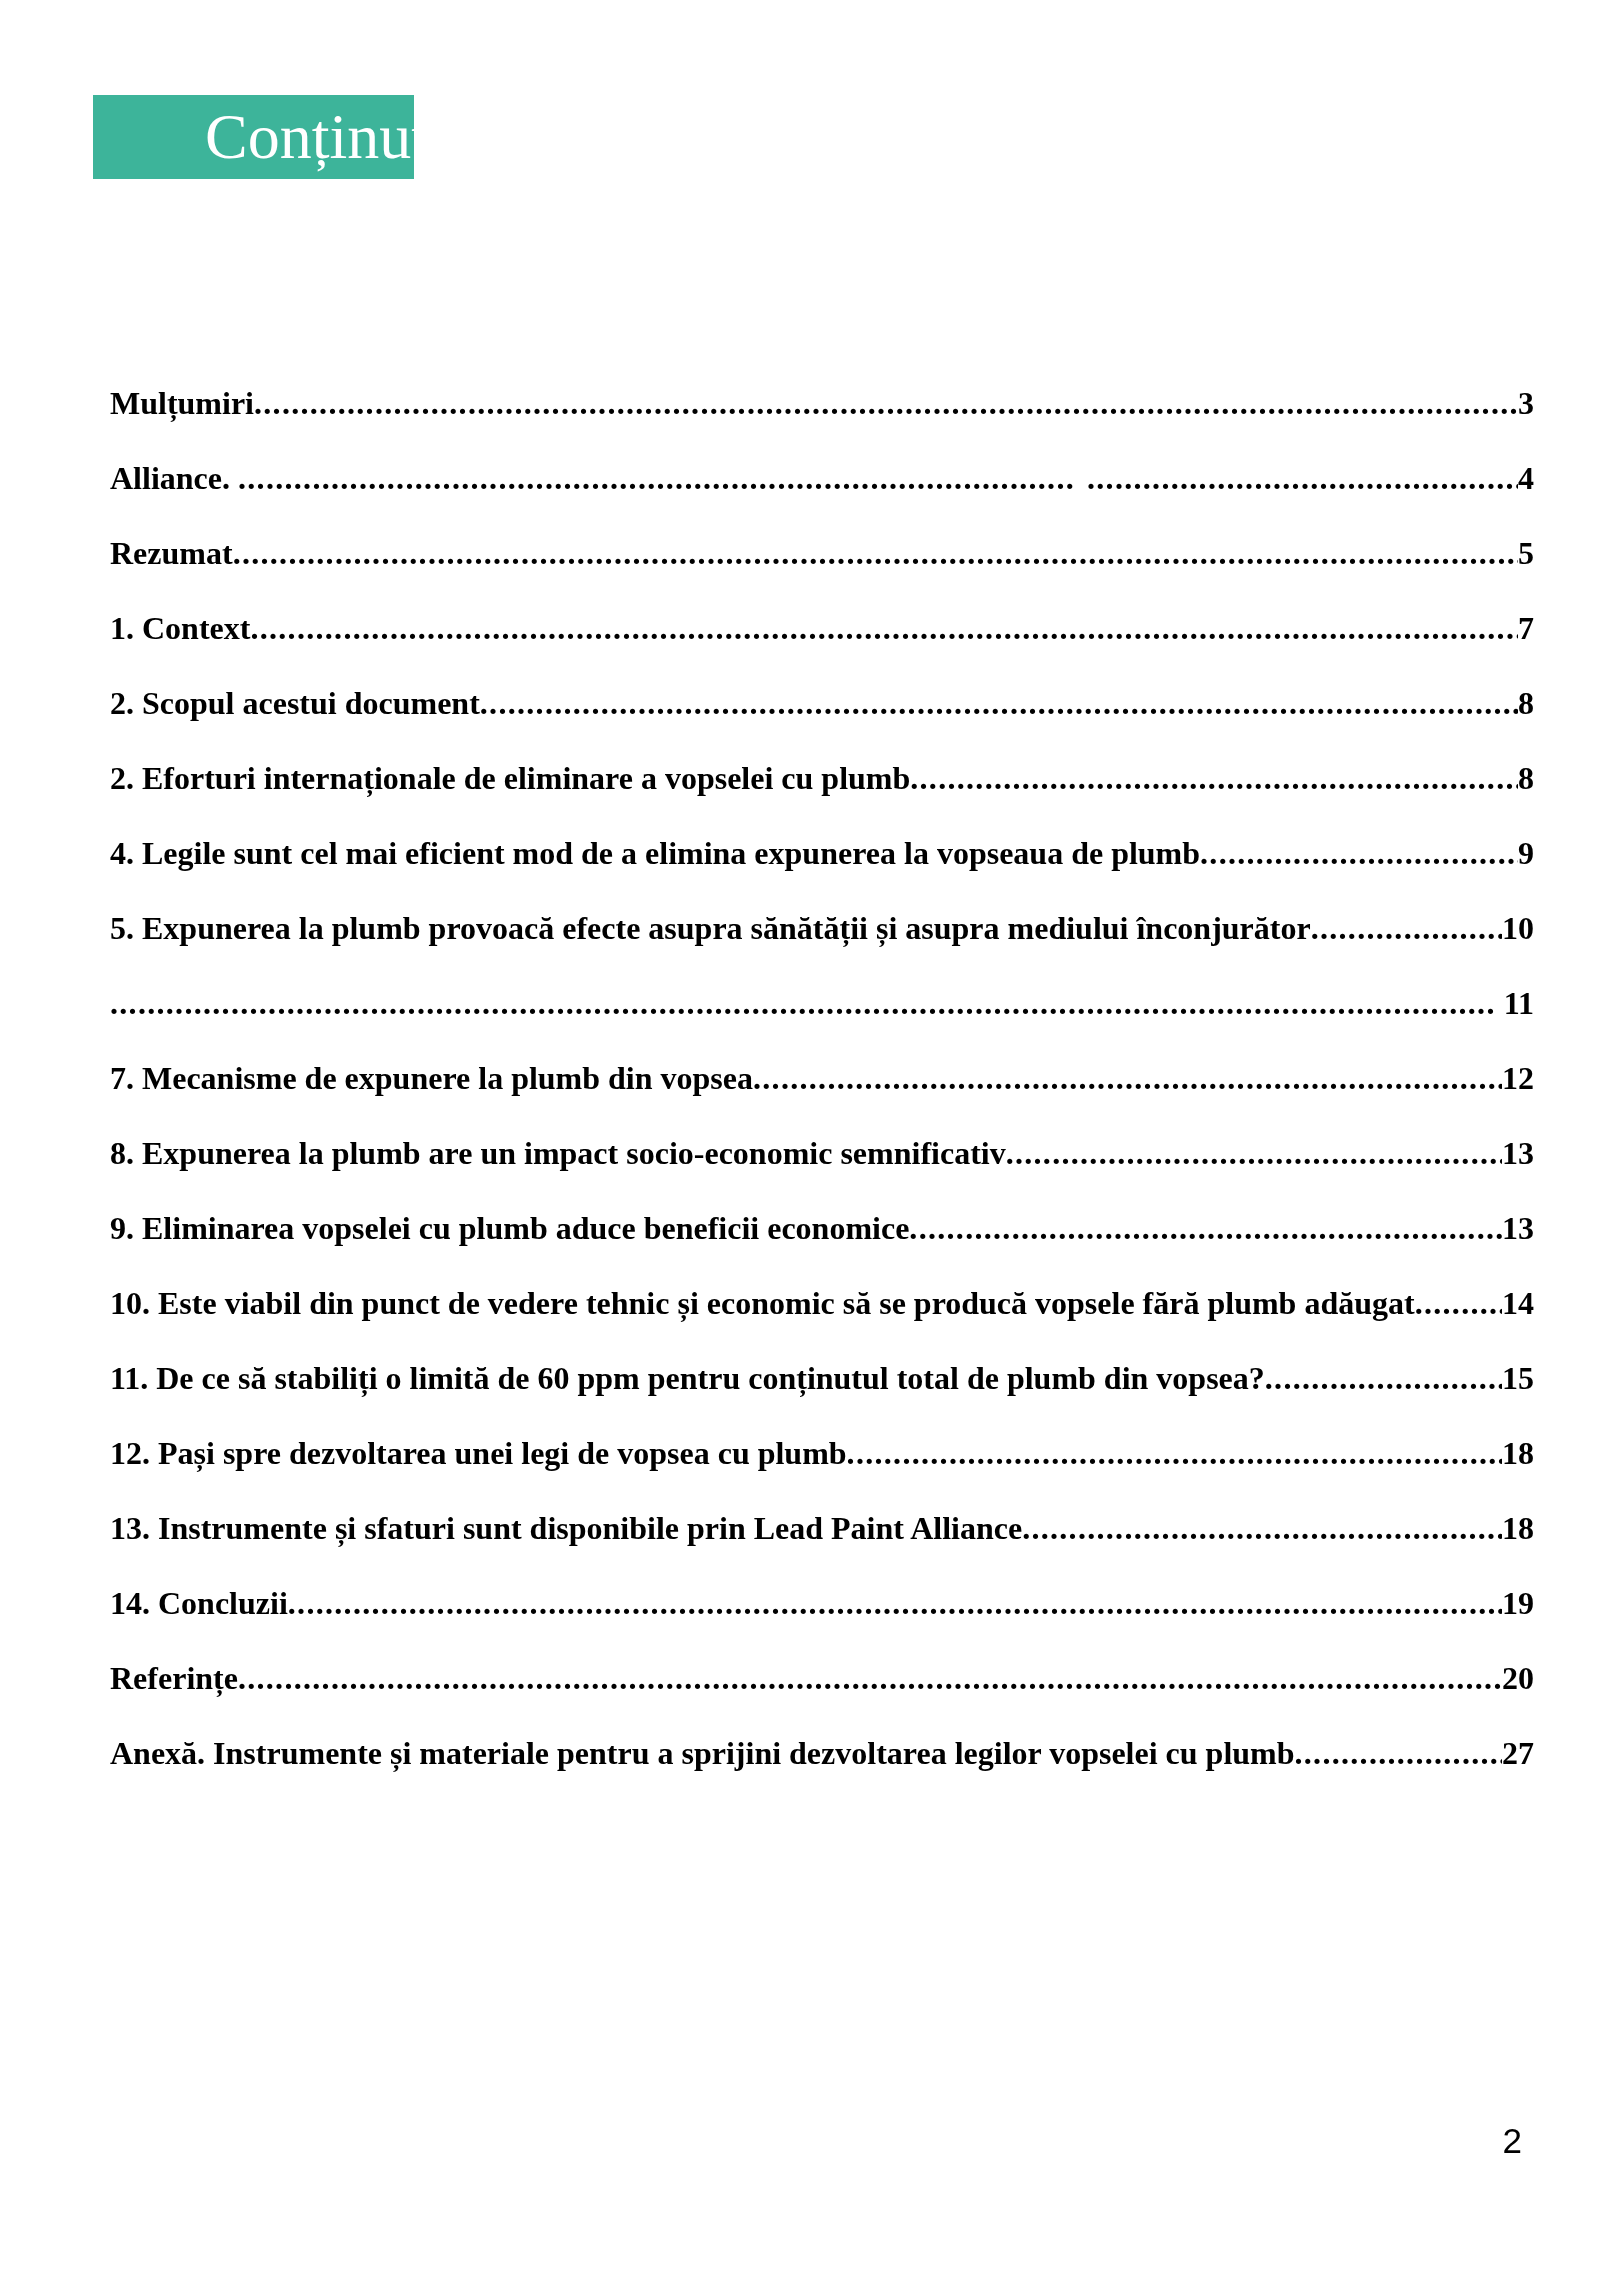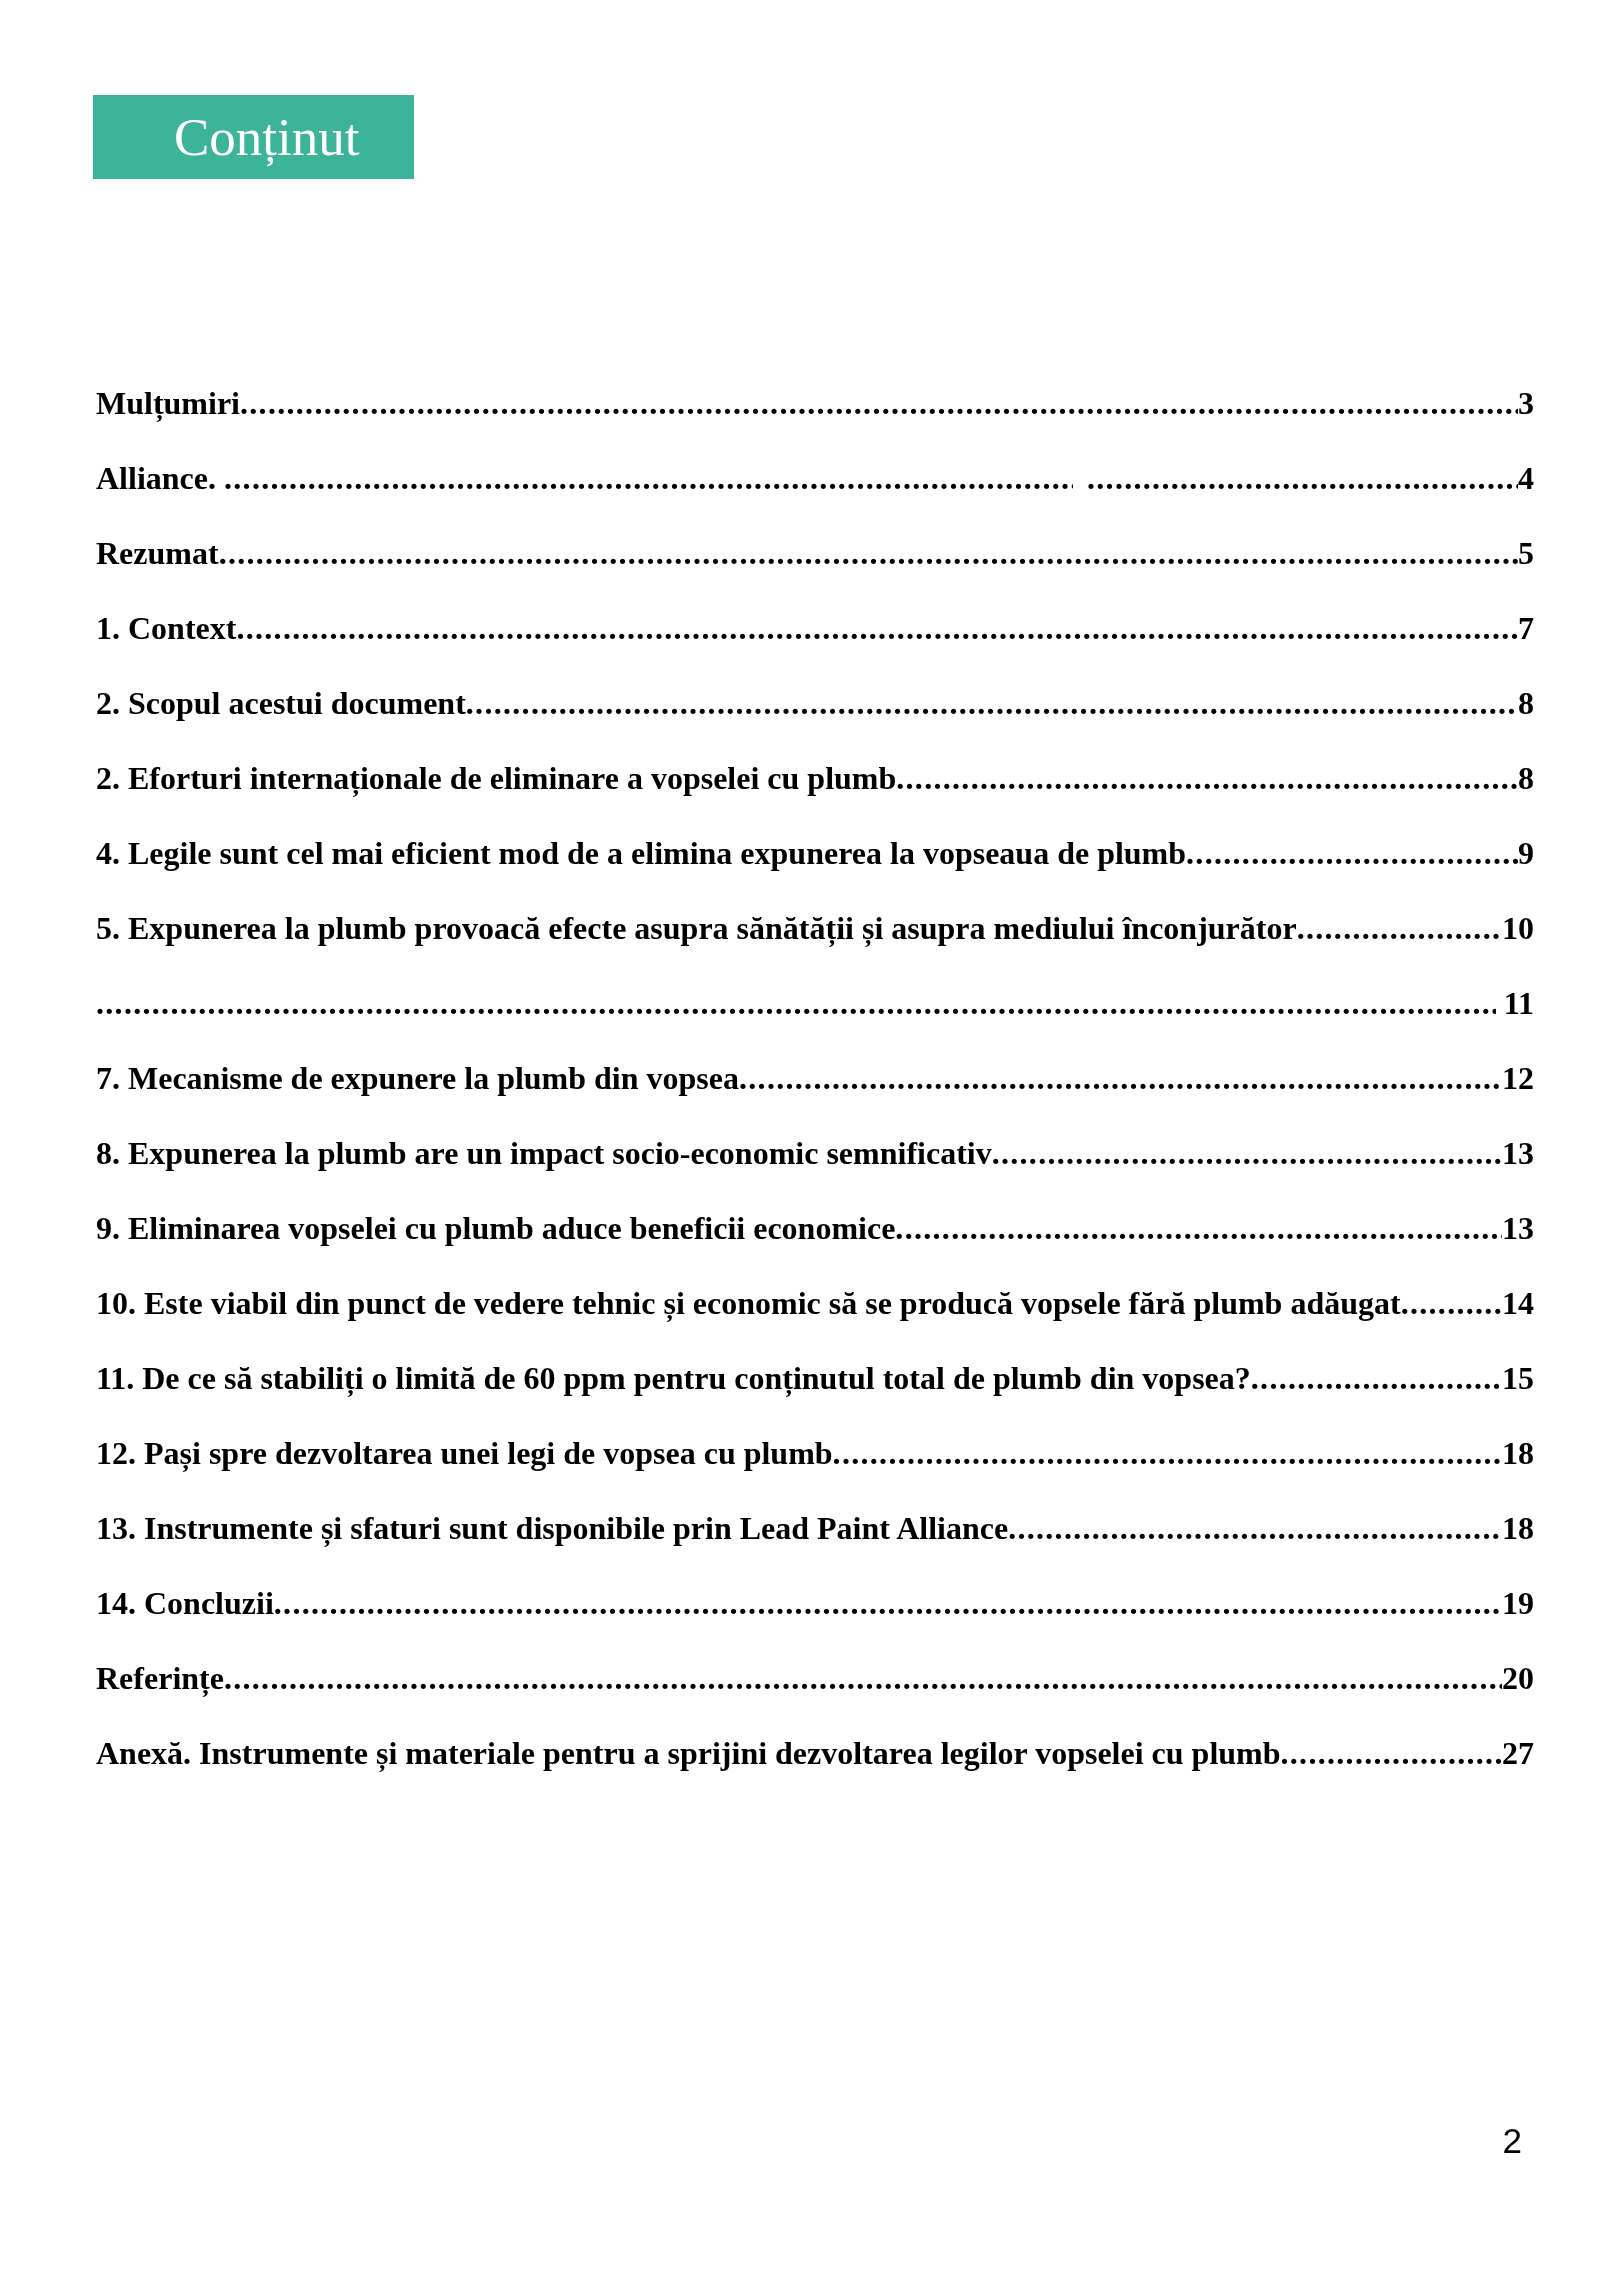--- a/index.html
+++ b/index.html
@@ -20,32 +20,32 @@
     top: 95px;
     width: 321px;
     height: 84px;
     background: #3DB49A;
     display: flex;
     align-items: center;
     overflow: visible;
   }
   .banner-title {
     display: inline-block;
-    padding-left: 81px;
-    font-size: 53px;
+    padding-left: 112px;
+    font-size: 64px;
     line-height: 1;
     color: #ffffff;
     white-space: nowrap;
     font-weight: 400;
   }
 
   
   .toc {
     position: absolute;
-    left: 96px;
+    left: 110px;
     right: 86px;
     top: 385px;
   }
   .toc-row {
     display: flex;
     align-items: baseline;
     height: 75px;
     font-weight: bold;
     font-size: 32px;
     line-height: 37px;

